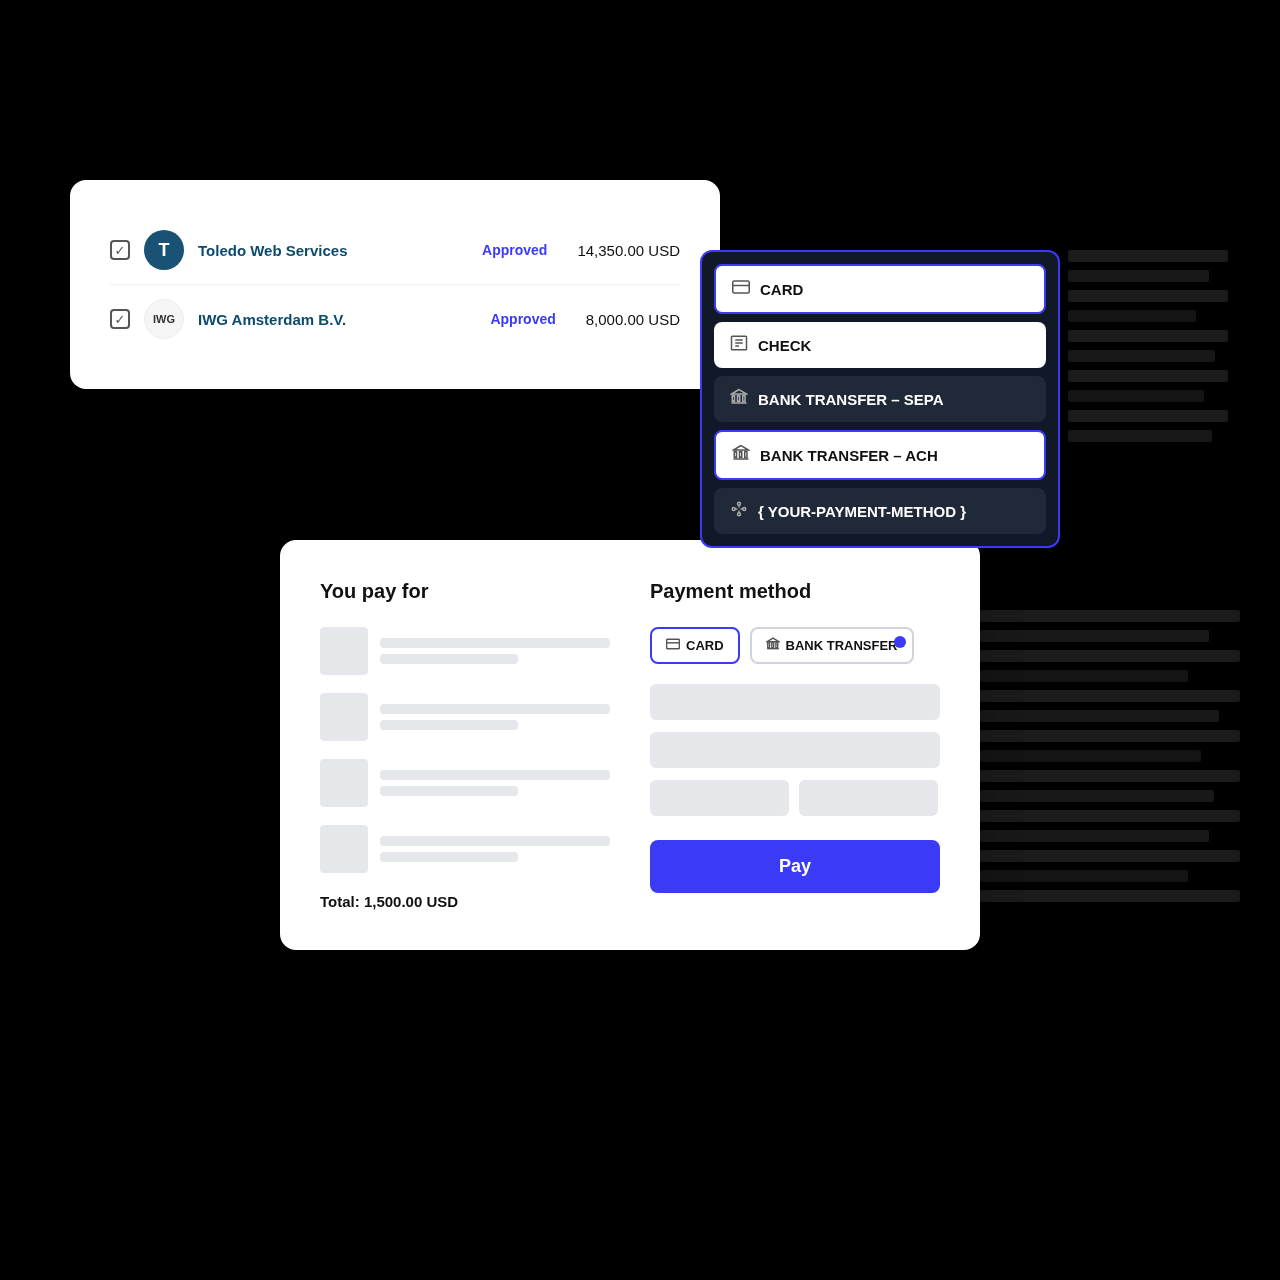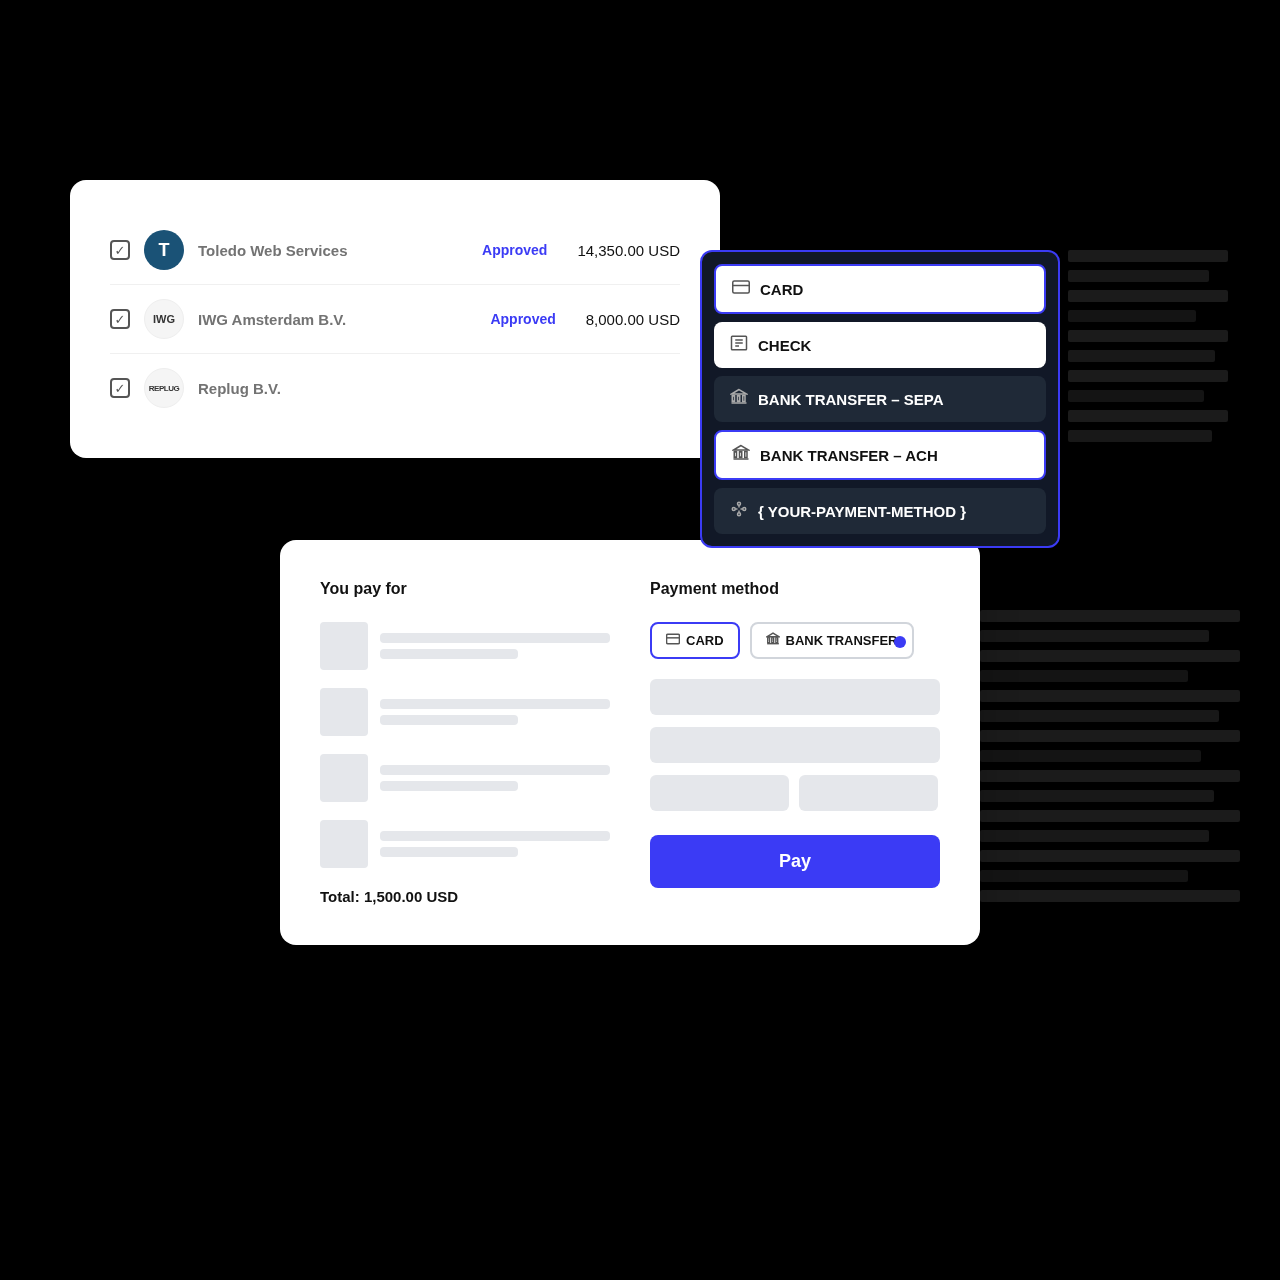--- a/index.html
+++ b/index.html
@@ -122,21 +122,21 @@
       letter-spacing: -0.5px;
     }
 
     .logo-elespacio {
       background: radial-gradient(circle at 40% 40%, #a0c4ff, #3b3bf5, #8b5cf6);
     }
 
     .vendor-name {
       font-size: 15px;
       font-weight: 600;
-      color: #737373;
+      color: #0c4a6e;
       flex: 1;
     }
 
     .status-approved {
       color: #3b3bf5;
       font-size: 14px;
       font-weight: 600;
     }
 
     .amount {
@@ -227,21 +227,21 @@
 
     .dialog-left {
       flex: 1;
     }
 
     .dialog-right {
       flex: 1;
     }
 
     .dialog-section-title {
-      font-size: 16px;
+      font-size: 20px;
       font-weight: 700;
       color: #111;
       margin-bottom: 24px;
     }
 
     .skeleton-block {
       display: flex;
       align-items: center;
       gap: 12px;
       margin-bottom: 18px;
@@ -379,27 +379,20 @@
     <div class="bill-row">
       <div class="checkbox"></div>
       <div class="vendor-logo logo-iwg">
         <span style="font-size:11px; font-weight:700; color:#333;">IWG</span>
       </div>
       <span class="vendor-name">IWG Amsterdam B.V.</span>
       <span class="status-approved">Approved</span>
       <span class="amount">8,000.00 USD</span>
     </div>
 
-    <div class="bill-row">
-      <div class="checkbox"></div>
-      <div class="vendor-logo logo-replug">
-        <span style="font-size:8px; font-weight:700; color:#333; letter-spacing:-0.5px;">REPLUG</span>
-      </div>
-      <span class="vendor-name">Replug B.V.</span>
-    </div>
 
   </div>
 
   <div class="payment-methods-panel">
 
     <div class="pm-item active">
       <span class="pm-icon">
         <svg width="18" height="18" viewBox="0 0 24 24" fill="none" stroke="#555" stroke-width="2">
           <rect x="1" y="4" width="22" height="16" rx="2"></rect>
           <line x1="1" y1="10" x2="23" y2="10"></line>

